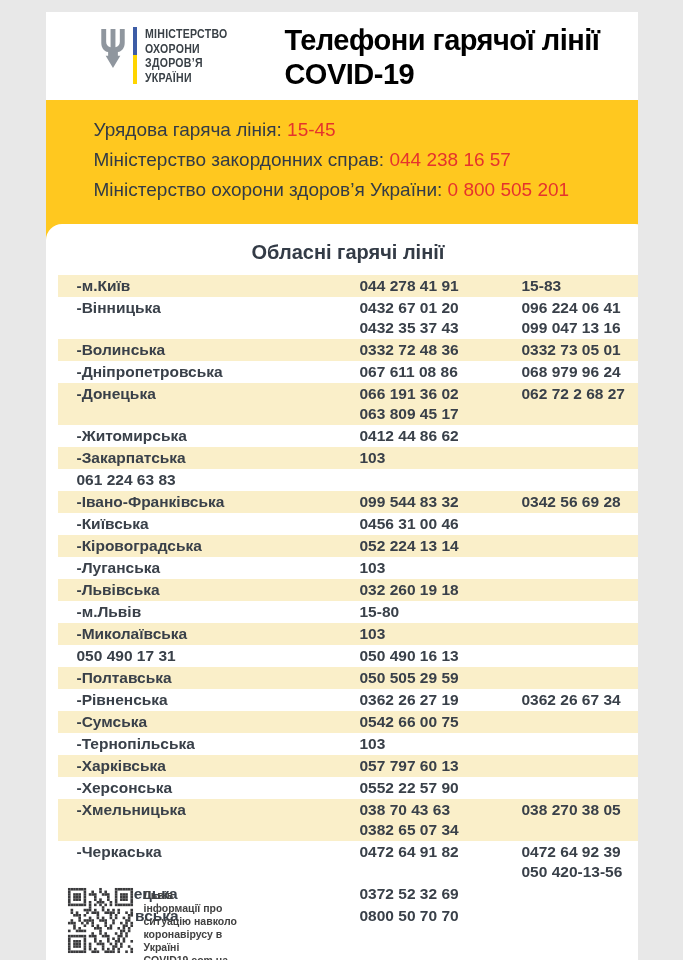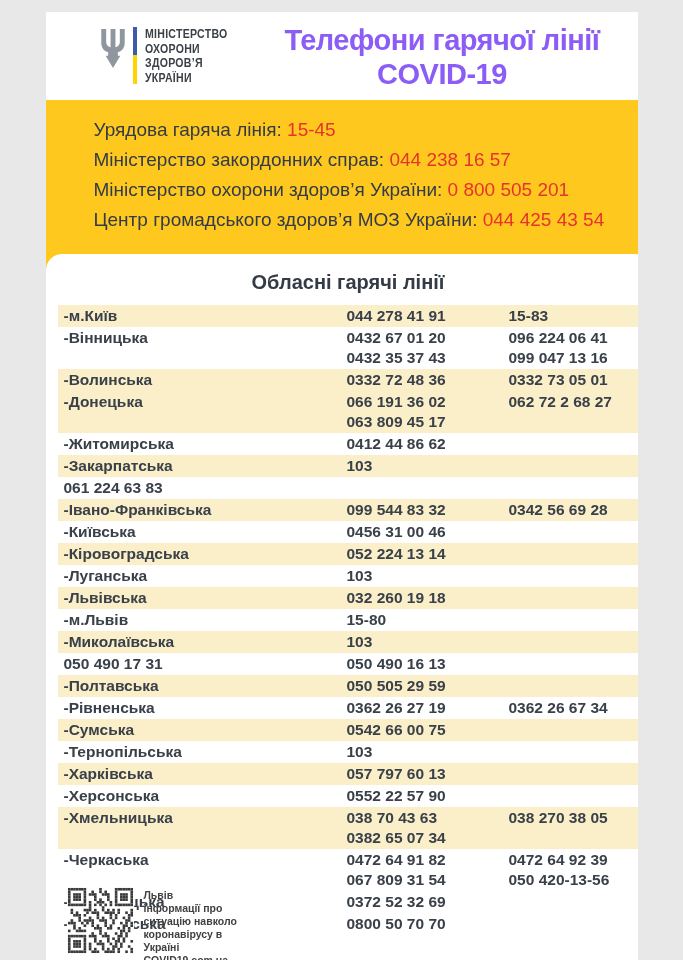--- a/index.html
+++ b/index.html
@@ -8,32 +8,32 @@
     font-family:"Liberation Sans",sans-serif;overflow:hidden;position:relative;
   }
   
   .hdr{height:88px;background:#ffffff;display:flex;align-items:flex-start;justify-content:space-between;}
   .logo{display:flex;align-items:flex-start;margin:14px 0 0 54px;}
   .trident{display:block;margin-top:2px;}
   .flagbar{width:4px;height:57px;margin:1px 8px 0 7px;
     background:linear-gradient(#3D5CA6 0 50%,#FFD500 50% 100%);}
   .logo-text{font-size:12px;line-height:14.5px;font-weight:bold;color:#3A4147;
     transform:scaleX(.88);transform-origin:left top;letter-spacing:.3px;margin-top:1px;}
-  .title{text-align:center;margin:11px 38px 0 0;font-weight:bold;color:#8b5cf6;
+  .title{text-align:left;margin:11px 38px 0 0;font-weight:bold;color:#000000;
     font-size:29px;line-height:34px;letter-spacing:-.5px;}
   
   .ybody{background:#FFC81F;height:774px;box-sizing:border-box;padding-top:15px;}
   .hotlines{padding-left:48px;font-size:19px;font-weight:normal;line-height:30px;color:#333B46;}
   .hl-phone{color:#E5332D;}
   .card{background:#ffffff;width:605px;margin:19px auto 0;border-radius:16px;
     padding:10px 12px 16px;box-sizing:border-box;}
   .card-title{margin:0;text-align:center;font-size:20px;color:#333B46;
     padding:7px 0 11px;font-weight:bold;}
   .row{display:grid;grid-template-columns:283px 162px 1fr;
-    padding:1px 12px 1px 6px;font-size:15.5px;font-weight:bold;color:#394049;line-height:20px;}
+    padding:1px 12px 1px 19px;font-size:15.5px;font-weight:bold;color:#394049;line-height:20px;}
   .row.tinted{background:#FAEFC9;}
   .cell div{white-space:nowrap;}
   
   .ftr{height:98px;background:#ffffff;display:flex;align-items:flex-start;
     padding:13px 0 0 21px;box-sizing:border-box;}
   .qr{width:67px;height:67px;background:#fff;}
   .qr svg{width:67px;height:67px;display:block;}
   .footer-text{margin-left:10px;font-size:10.5px;line-height:13px;color:#414141;
     font-weight:bold;padding-top:2px;}
 </style>
@@ -61,21 +61,20 @@
       <div>Телефони гарячої лінії</div>
       <div>COVID-19</div>
     </div>
   </header>
 
   <main class="ybody">
     <div class="hotlines">
         <div><span class="hl-label">Урядова гаряча лінія: </span><span class="hl-phone">15-45</span></div>
         <div><span class="hl-label">Міністерство закордонних справ: </span><span class="hl-phone">044 238 16 57</span></div>
         <div><span class="hl-label">Міністерство охорони здоров’я України: </span><span class="hl-phone">0 800 505 201</span></div>
-        <div><span class="hl-label">Центр громадського здоров’я МОЗ України: </span><span class="hl-phone">044 425 43 54</span></div>
       </div>
 
     <section class="card">
       <h2 class="card-title">Обласні гарячі лінії</h2>
       <div>
           <div class="row tinted">
             <div class="cell region">
               <div>-м.Київ</div>
             </div>
             <div class="cell p1">
@@ -102,20 +101,31 @@
             <div class="cell region">
               <div>-Волинська</div>
             </div>
             <div class="cell p1">
               <div>0332 72 48 36</div>
             </div>
             <div class="cell p2">
               <div>0332 73 05 01</div>
             </div>
           </div>
+          <div class="row">
+            <div class="cell region">
+              <div>-Дніпропетровська</div>
+            </div>
+            <div class="cell p1">
+              <div>067 611 08 86</div>
+            </div>
+            <div class="cell p2">
+              <div>068 979 96 24</div>
+            </div>
+          </div>
           <div class="row tinted">
             <div class="cell region">
               <div>-Донецька</div>
             </div>
             <div class="cell p1">
               <div>066 191 36 02</div>
               <div>063 809 45 17</div>
             </div>
             <div class="cell p2">
               <div>062 72 2 68 27</div>
@@ -284,21 +294,20 @@
             <div class="cell p2">
               <div>038 270 38 05</div>
             </div>
           </div>
           <div class="row">
             <div class="cell region">
               <div>-Черкаська</div>
             </div>
             <div class="cell p1">
               <div>0472 64 91 82</div>
-              <div>067 809 31 54</div>
             </div>
             <div class="cell p2">
               <div>0472 64 92 39</div>
               <div>050 420-13-56</div>
             </div>
           </div>
           <div class="row tinted">
             <div class="cell region">
               <div>-Чернівецька</div>
             </div>

